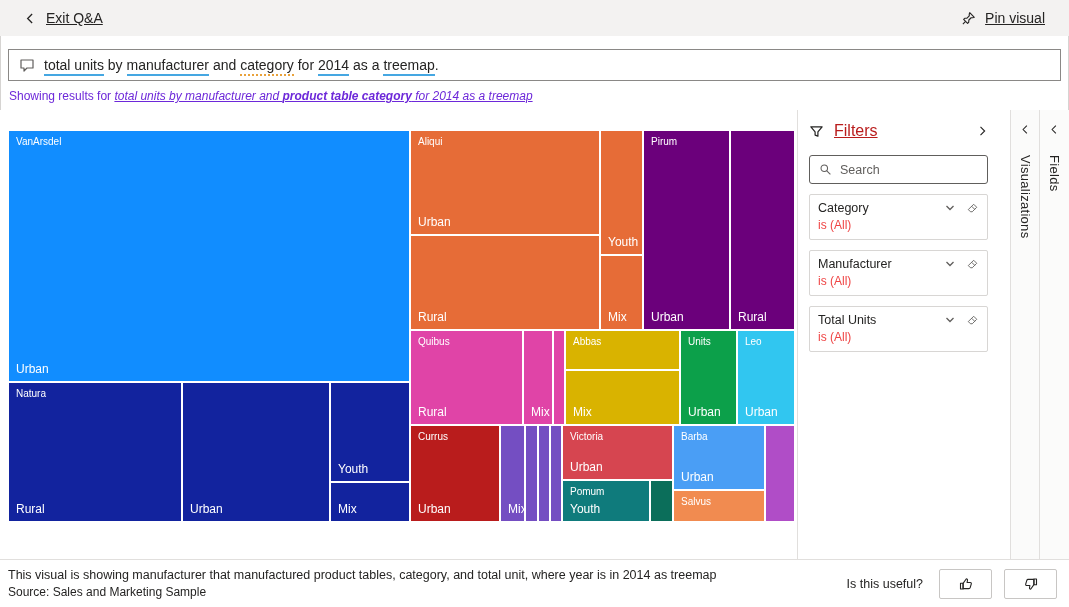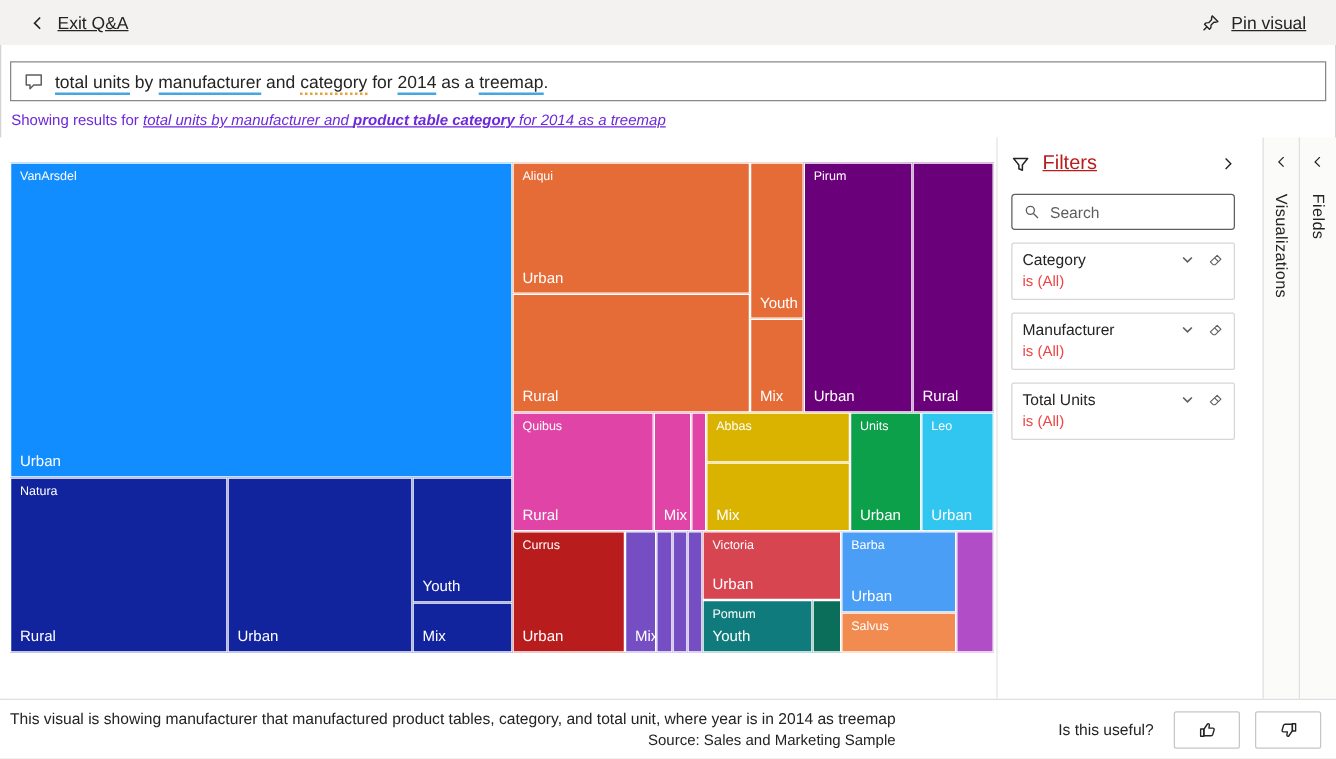--- a/index.html
+++ b/index.html
@@ -47,21 +47,21 @@
   .chip-label{font-size:12.5px;font-weight:700;color:#252423;flex:1;}
   .chip-close{color:#252423;font-size:15px;cursor:pointer;padding:0 4px;line-height:1;}
 
   
   .side-strip{border-left:1px solid #e1dfdd;background:#fbfbfa;display:flex;flex-direction:column;align-items:center;padding-top:14px;gap:20px;cursor:pointer;}
   .strip-viz{width:29px;}
   .strip-fields{width:30px;}
   .vtext{writing-mode:vertical-rl;font-size:13px;color:#252423;letter-spacing:.3px;}
 
   
-  .footer{position:absolute;left:0;right:0;bottom:0;height:48px;border-top:1px solid #e1dfdd;background:#fff;display:flex;align-items:center;justify-content:space-between;padding:0 12px 0 8px;text-align:right;}
+  .footer{position:absolute;left:0;right:0;bottom:0;height:48px;border-top:1px solid #e1dfdd;background:#fff;display:flex;align-items:center;justify-content:space-between;padding:0 12px 0 8px;}
   .f-desc{font-size:12.5px;color:#252423;}
   .f-src{font-size:12px;color:#252423;margin-top:3px;}
   .useful{display:flex;align-items:center;gap:12px;}
   .useful-label{font-size:12.5px;color:#252423;margin-right:4px;}
   .thumb-btn{width:53px;height:30px;border:1px solid #c8c6c4;background:#fff;border-radius:2px;display:flex;align-items:center;justify-content:center;cursor:pointer;}
   svg{display:block;}
 </style>
 </head>
 <body>
 

